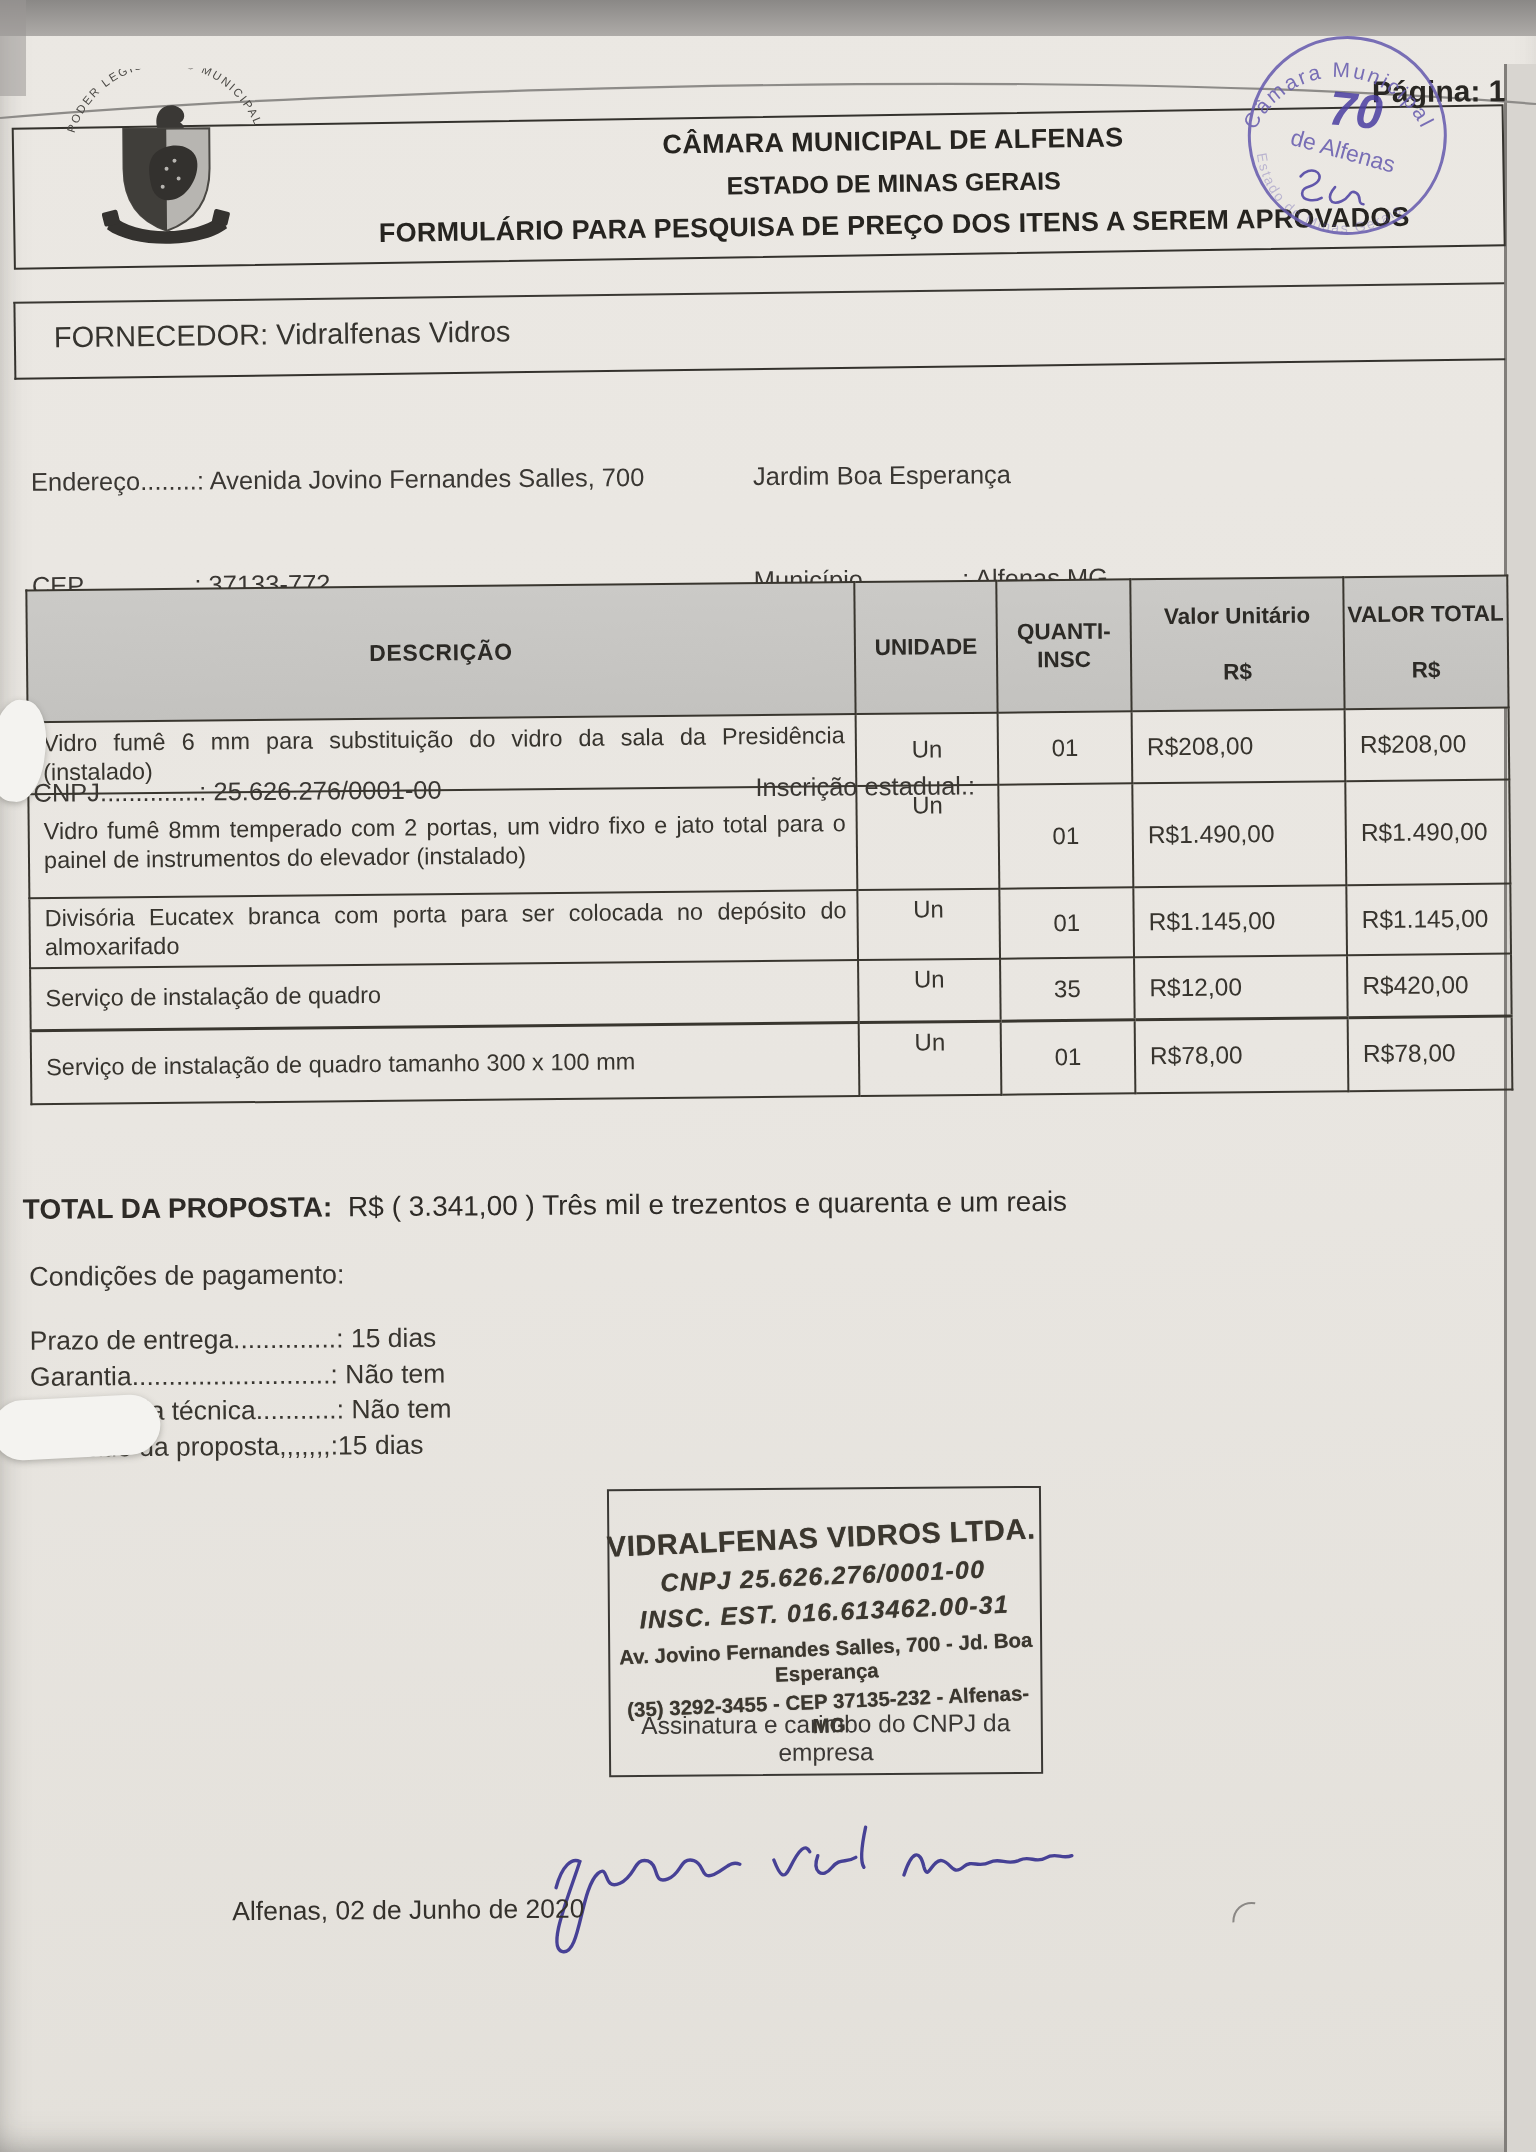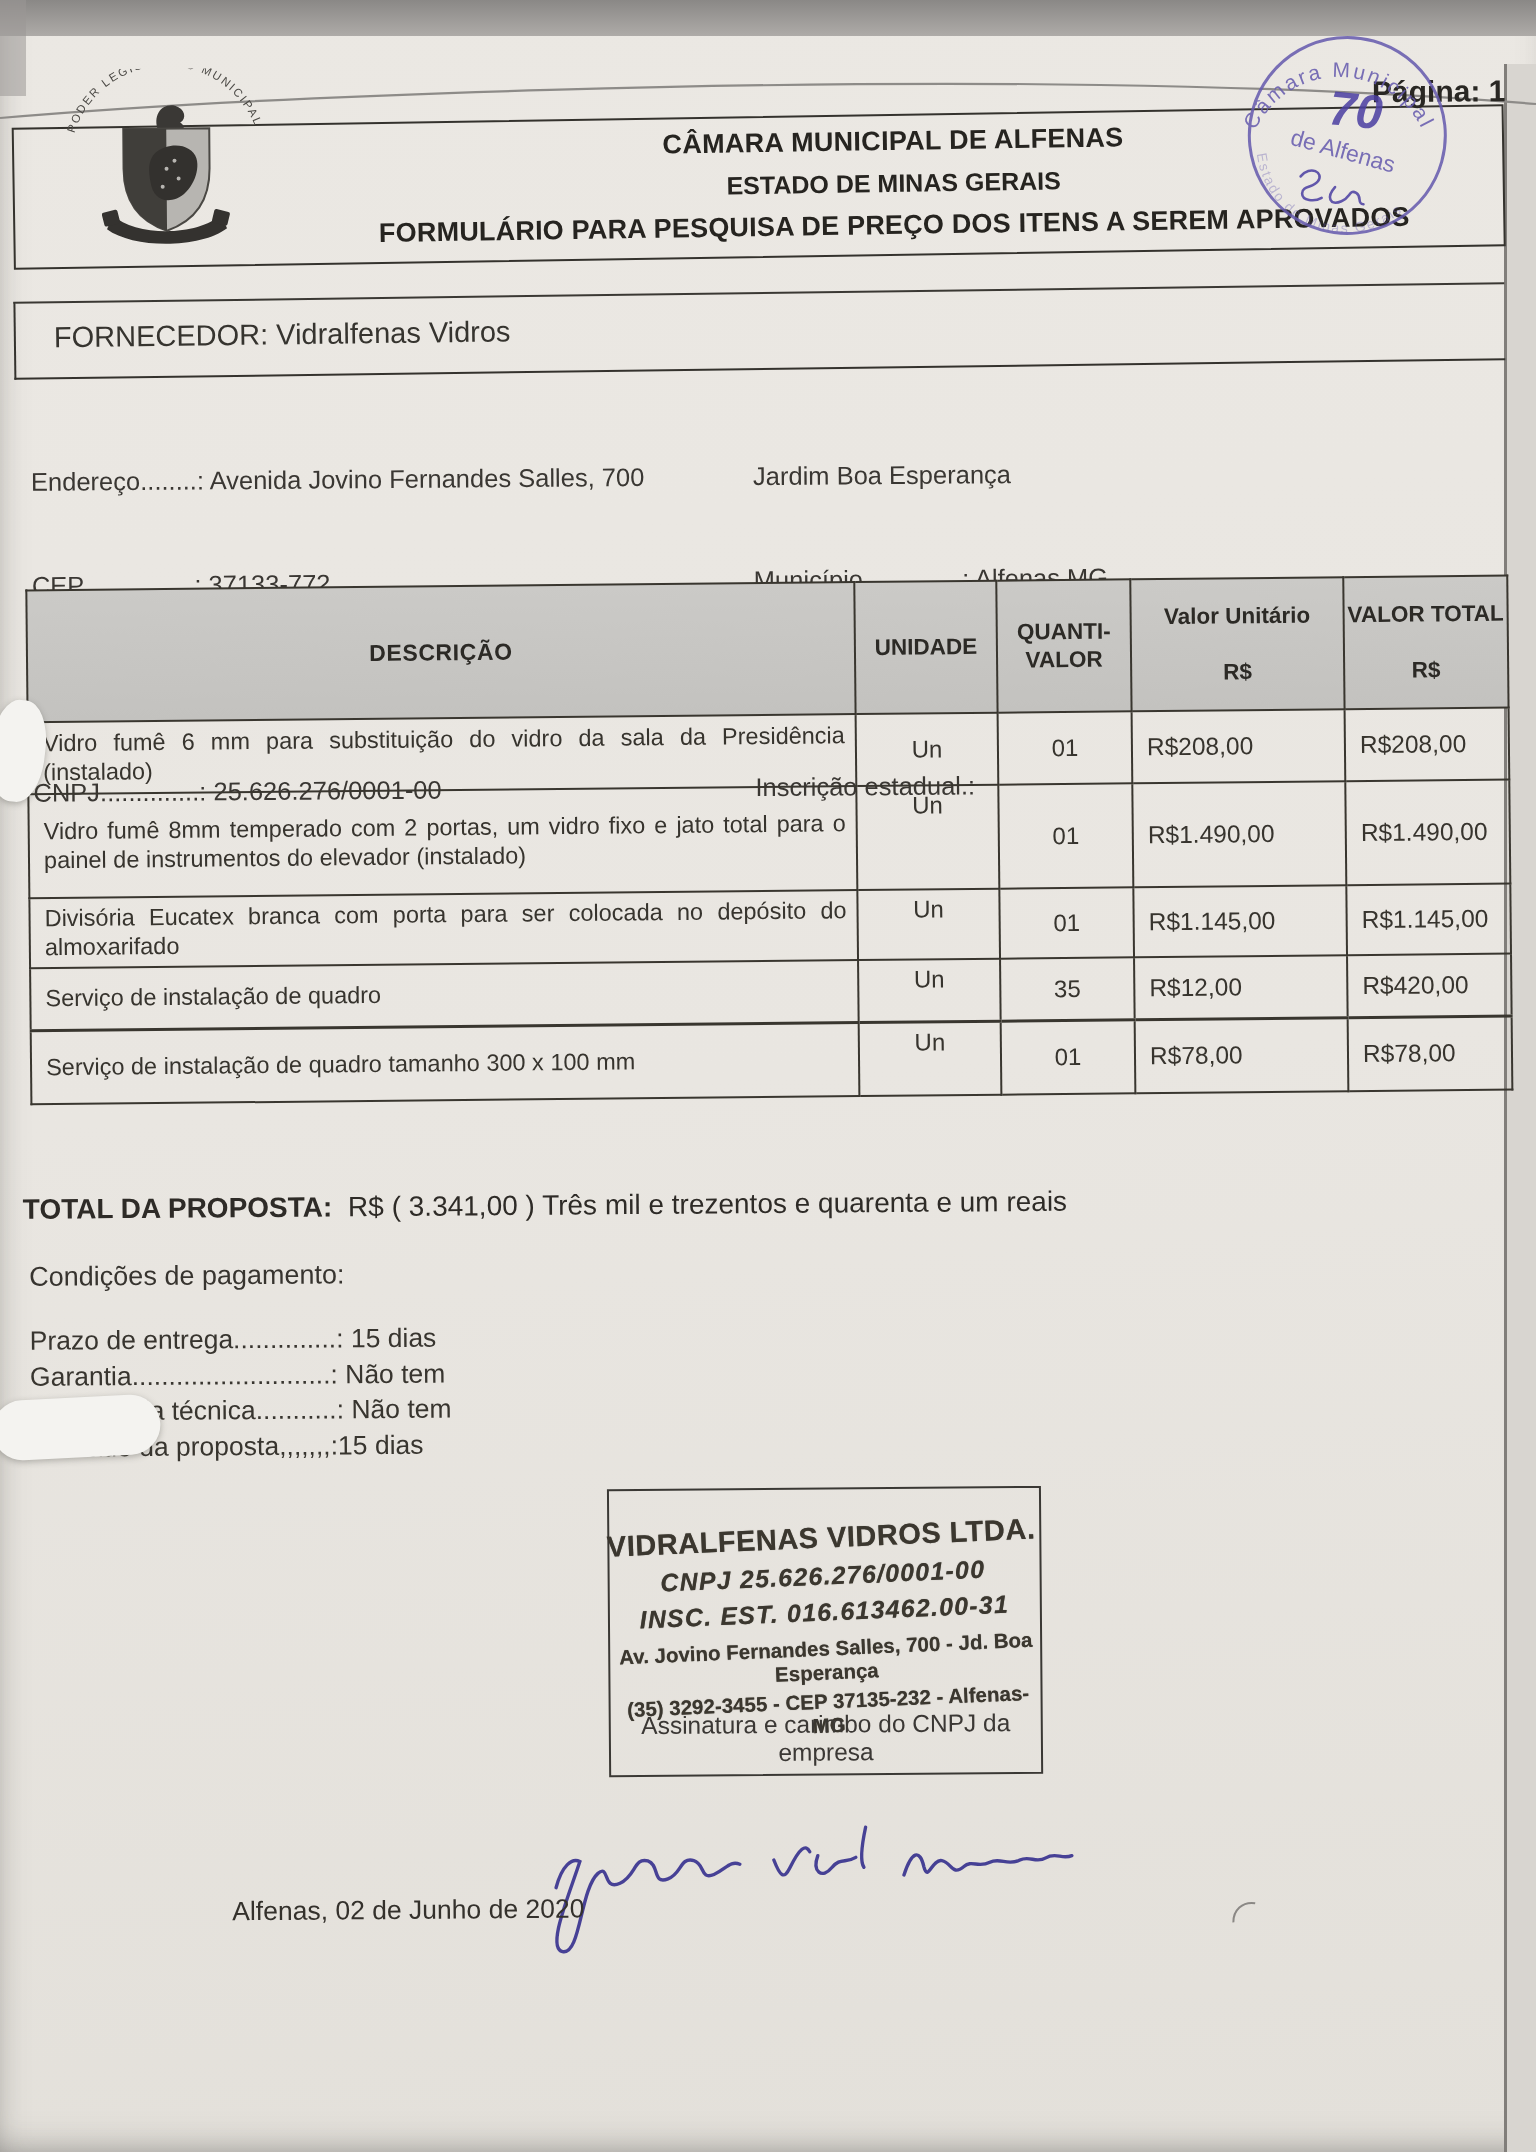--- a/index.html
+++ b/index.html
@@ -183,21 +183,21 @@
             <col style="width:213px">
             <col style="width:164px">
         </colgroup>
         <thead>
           <tr>
             <th class="h-desc"><span>DESCRIÇÃO</span></th>
             <th class="h-small"><span>UNIDADE</span></th>
             <th class="h-small">
               <span class="hwrap tight">
                   <span>QUANTI-</span>
-                  <span>VALOR</span>
+                  <span>INSC</span>
                 </span>
             </th>
             <th class="h-small">
               <span class="hwrap sp">
                   <span>Valor Unitário</span>
                   <span>R$</span>
                 </span>
             </th>
             <th class="h-small">
               <span class="hwrap sp">

